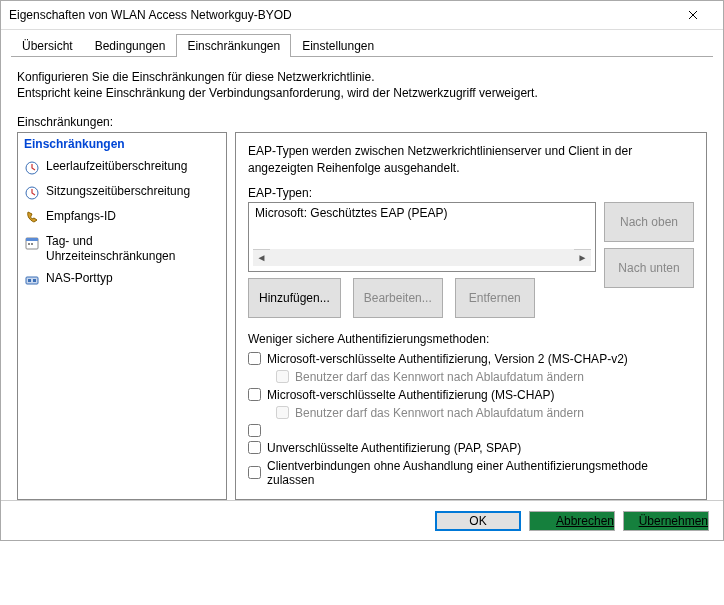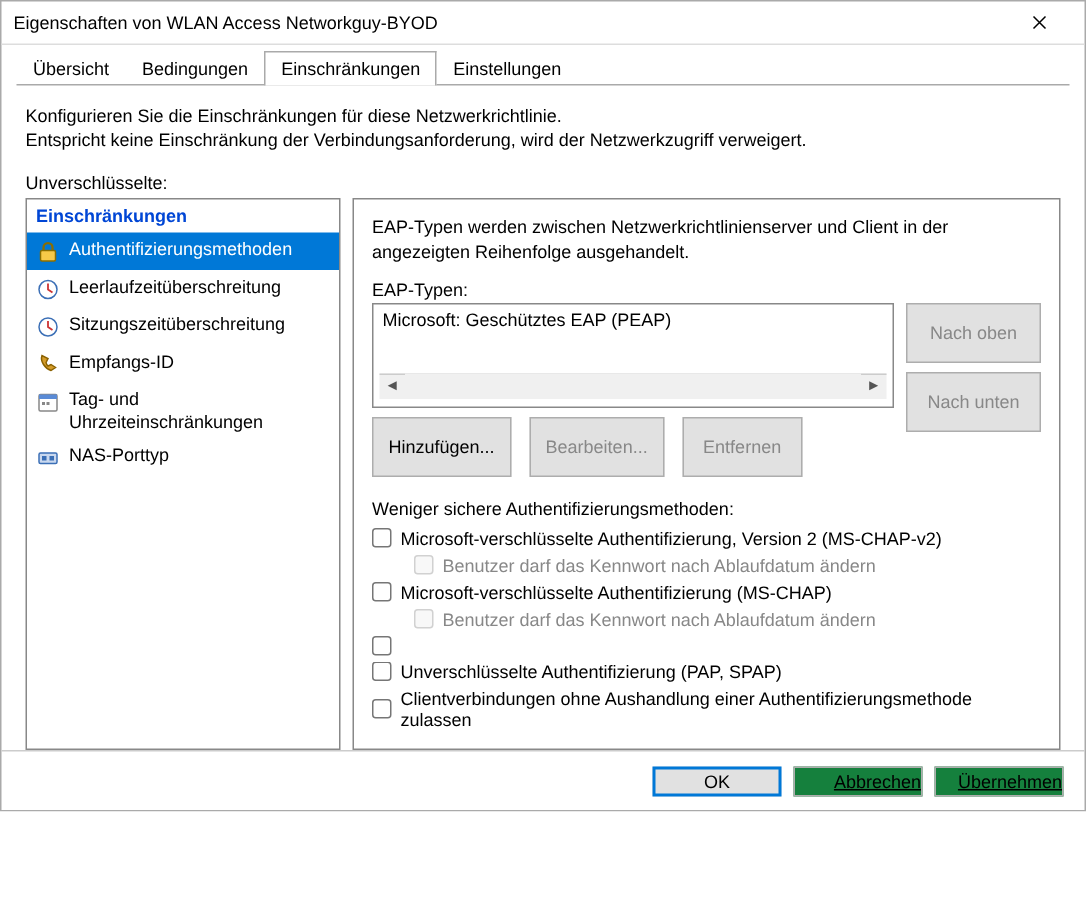--- a/index.html
+++ b/index.html
@@ -67,35 +67,26 @@
     <div class="tab">Einstellungen</div>
   </div>
   <div class="tab-underline"></div>
 
   <div class="content">
     <div class="desc">
       <div>Konfigurieren Sie die Einschränkungen für diese Netzwerkrichtlinie.</div>
       <div>Entspricht keine Einschränkung der Verbindungsanforderung, wird der Netzwerkzugriff verweigert.</div>
     </div>
 
-    <div class="sublabel">Unverschlüsselte:</div>
+    <div class="sublabel">Einschränkungen:</div>
 
     <div class="panes">
       <div class="leftpane">
         <div class="lp-header">Einschränkungen</div>
 
-        <div class="lp-item selected">
-          <span class="lp-icon">
-            <svg width="16" height="16" viewBox="0 0 16 16">
-                <rect x="3" y="7" width="10" height="7" rx="1" fill="#f7c948" stroke="#8a6d00"></rect>
-                <path d="M5 7 V5 a3 3 0 0 1 6 0 V7" fill="none" stroke="#8a6d00" stroke-width="1.5"></path>
-              </svg>
-          </span>
-          <span class="lp-text">Authentifizierungsmethoden</span>
-        </div>
 
         <div class="lp-item">
           <span class="lp-icon">
             <svg width="16" height="16" viewBox="0 0 16 16">
                 <circle cx="8" cy="8" r="6" fill="#fff" stroke="#3b6fb6"></circle>
                 <path d="M8 4 V8 L11 10" stroke="#c33" stroke-width="1.2" fill="none"></path>
               </svg>
           </span>
           <span class="lp-text">Leerlaufzeitüberschreitung</span>
         </div>

